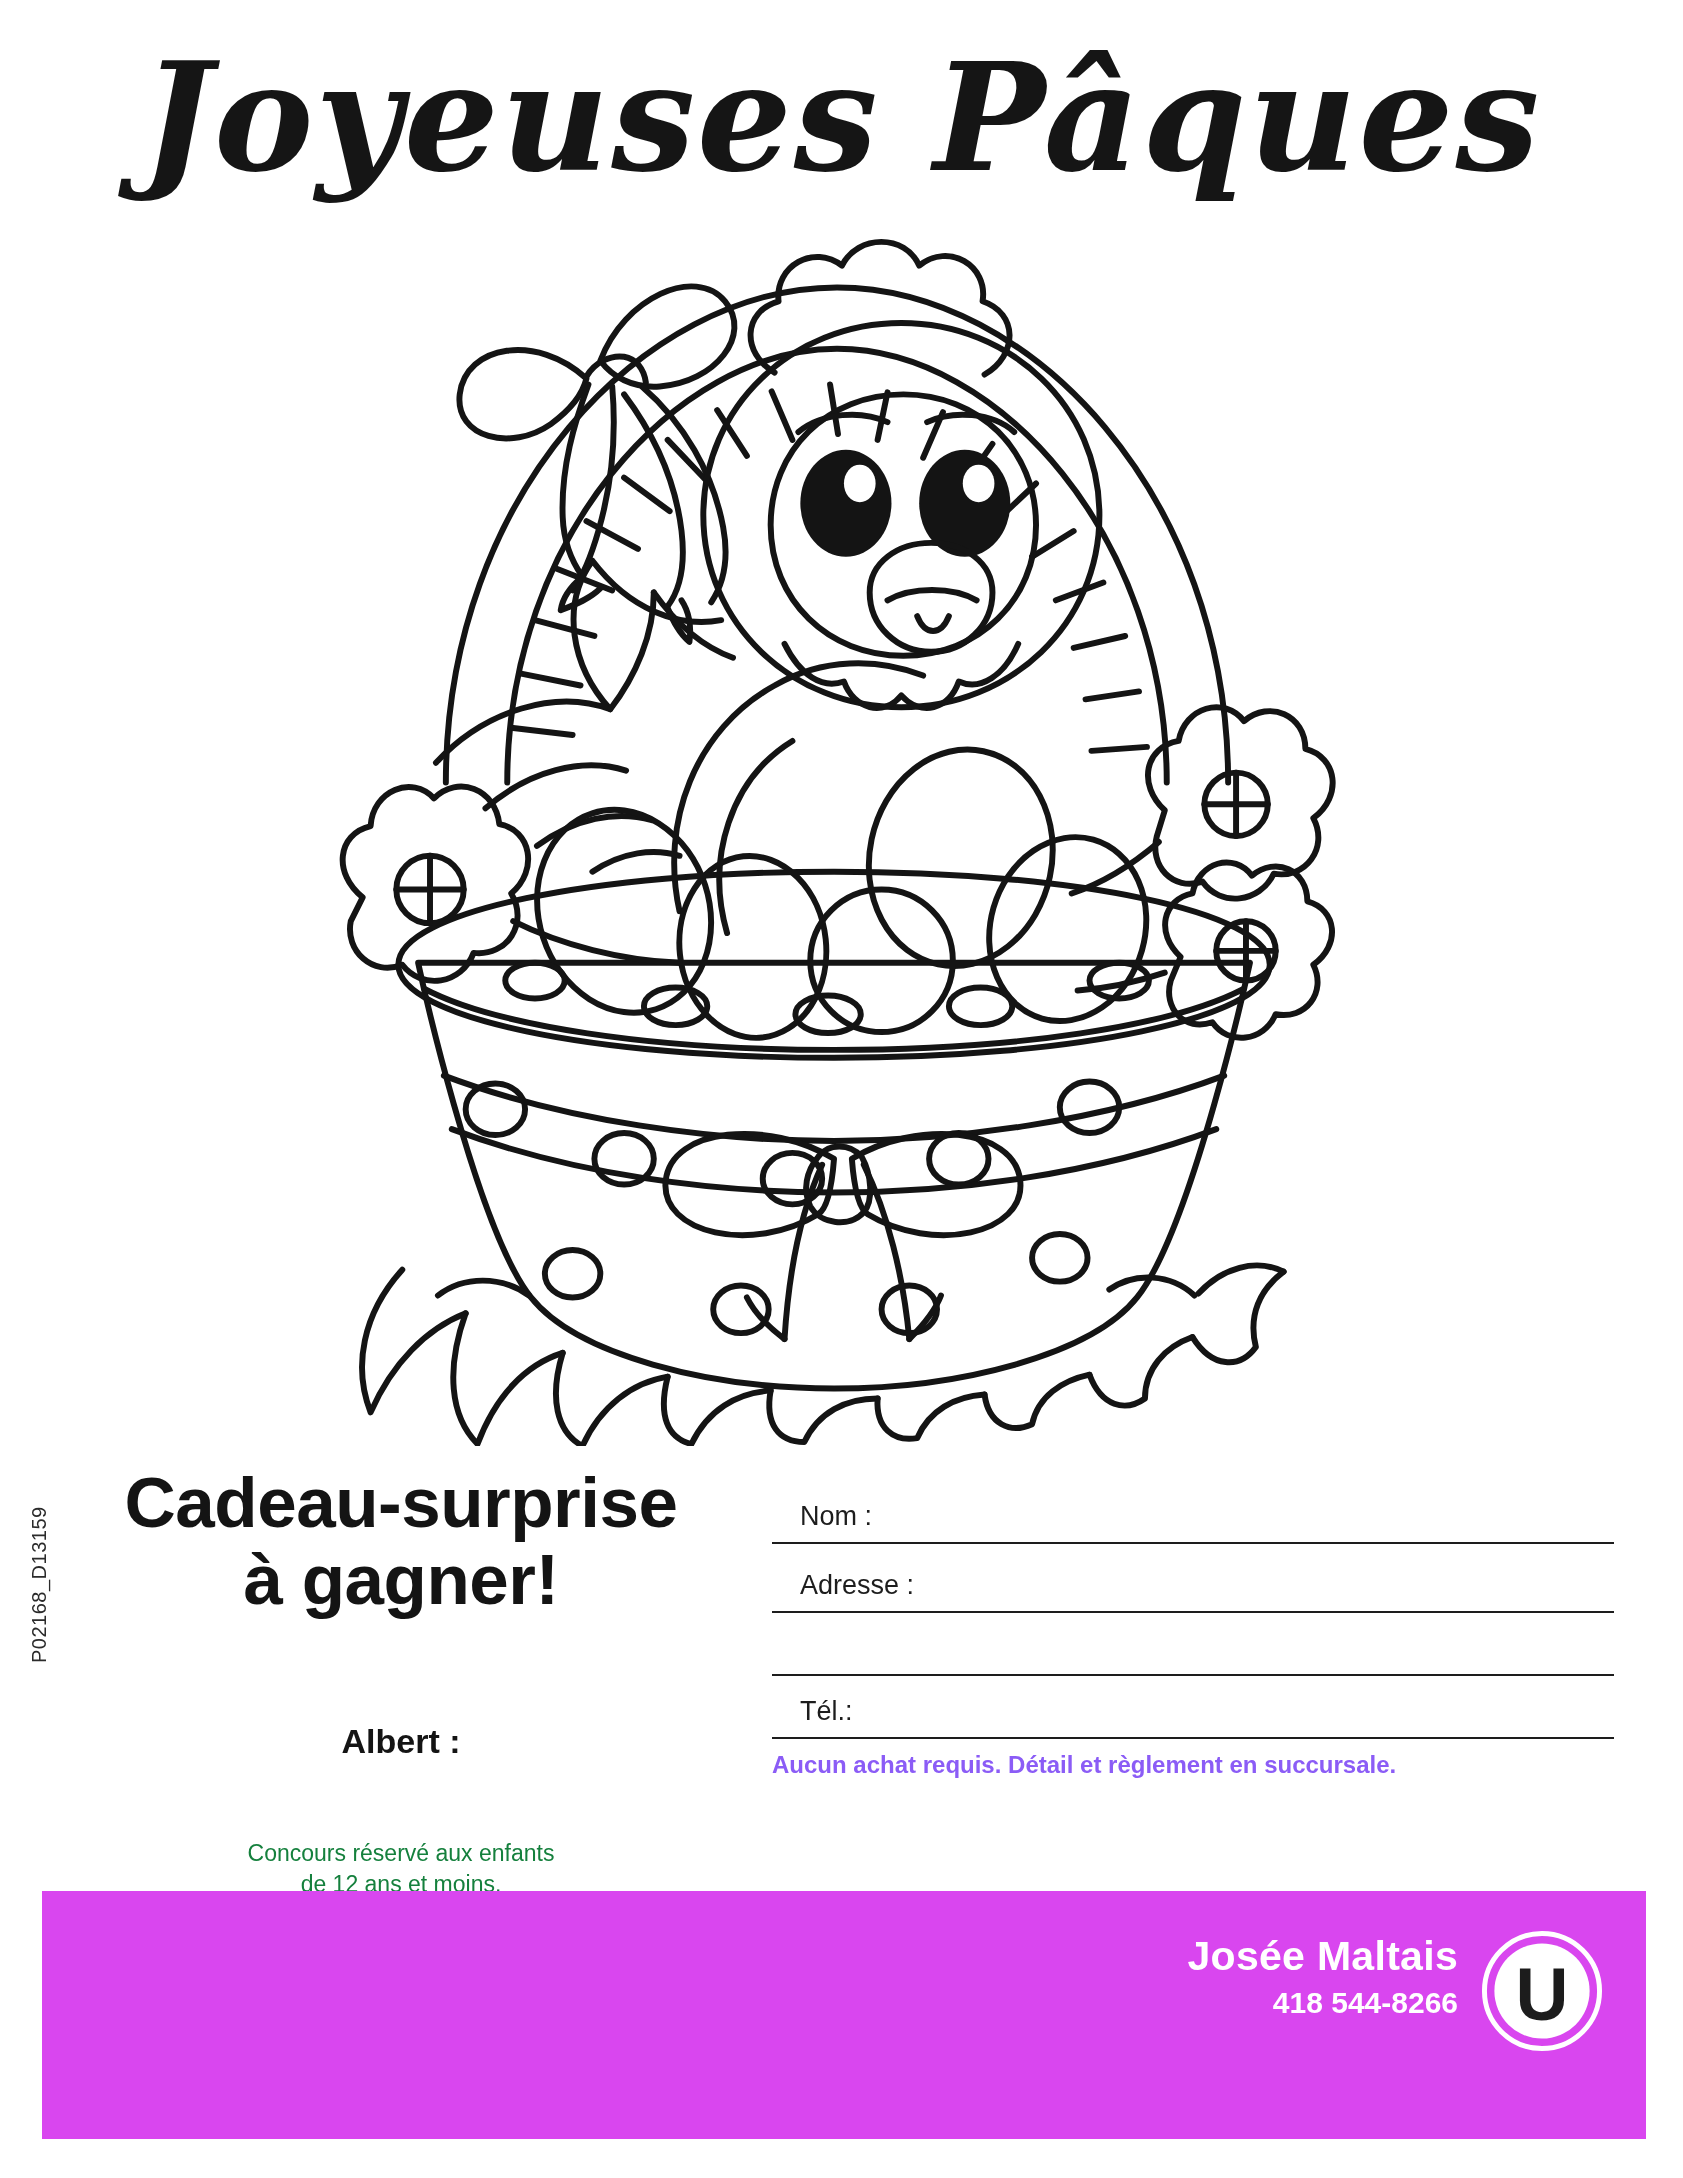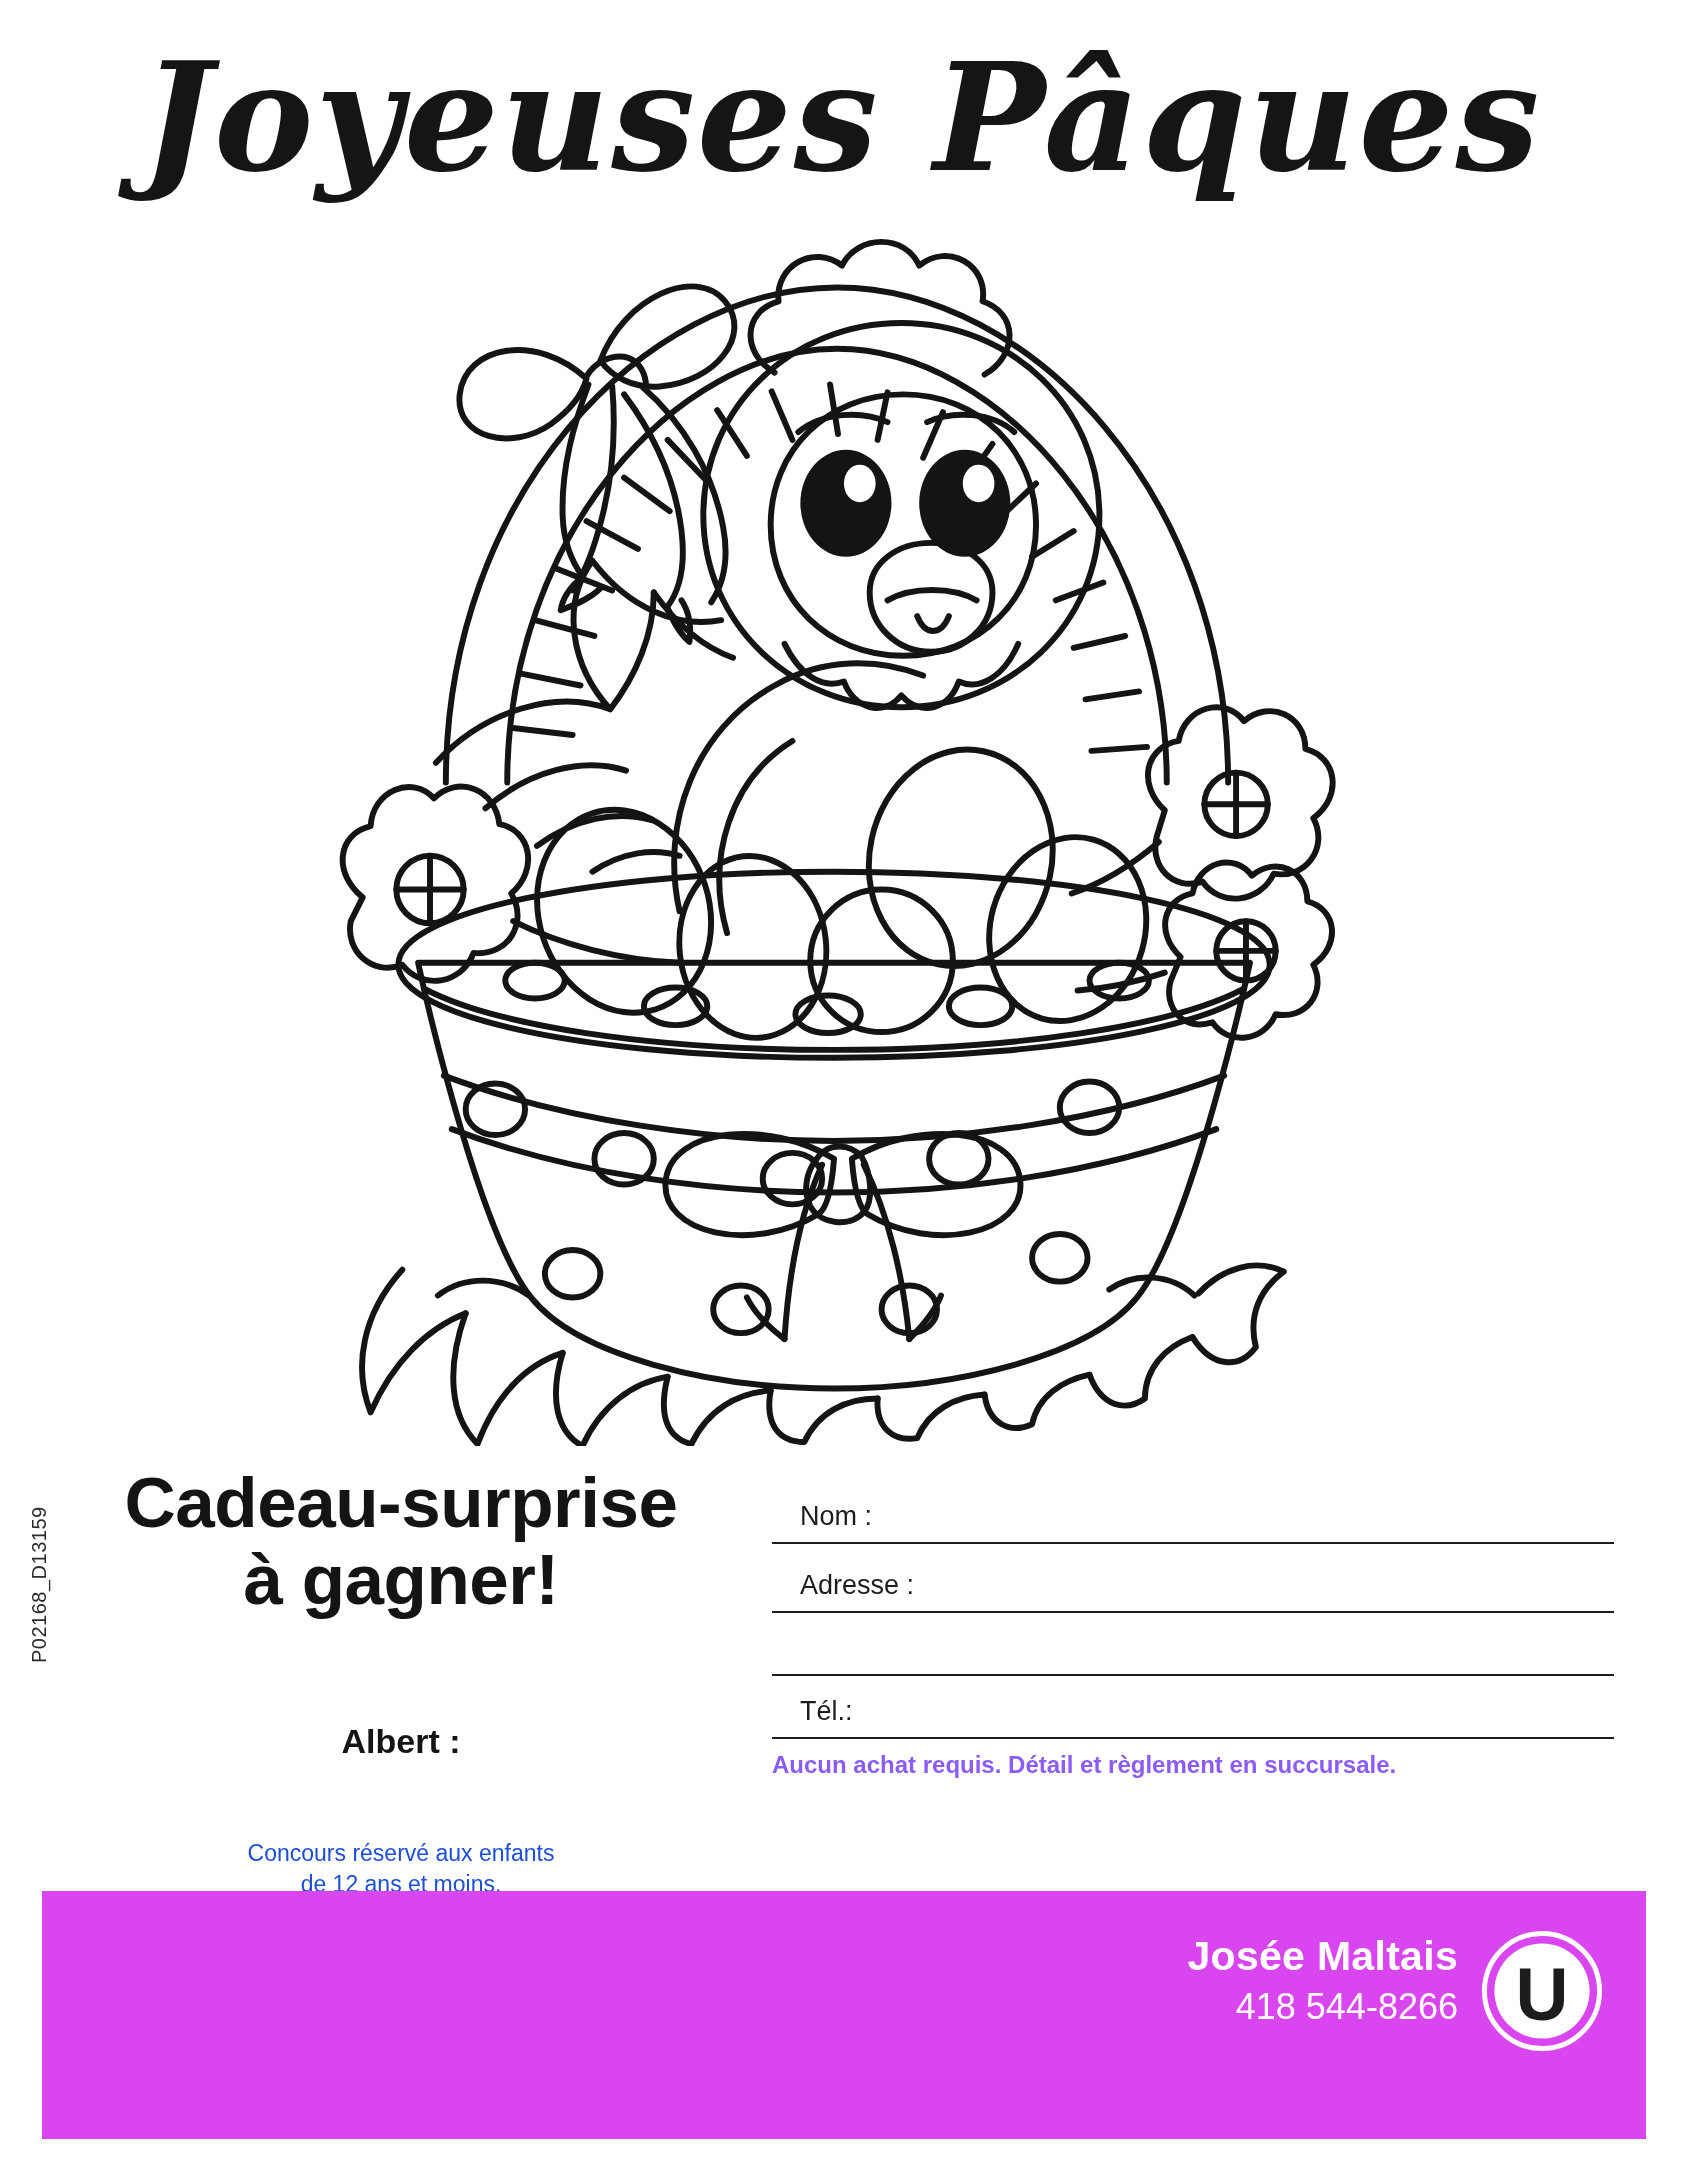--- a/index.html
+++ b/index.html
@@ -67,21 +67,21 @@
   .promo-draw {
     margin-top: 104px;
     font-weight: bold;
     font-size: 34px;
     color: #141414;
   }
   .promo-note {
     margin-top: 77px;
     font-size: 23px;
     line-height: 1.35;
-    color: #1d4ed8;
+    color: #15803d;
   }
 
   
   .code {
     position: absolute;
     left: 28px;
     top: 1663px;
     font-size: 20px;
     color: #2b2b2b;
     transform: rotate(-90deg);
@@ -152,21 +152,22 @@
   }
   .footer-name {
     font-size: 41px;
     font-weight: bold;
     letter-spacing: 0.3px;
   }
   .footer-addr {
     font-size: 36px;
   }
   .footer-phone {
-    font-size: 36px;
+    font-size: 30px;
+    font-weight: bold;
   }
   .logo {
     position: absolute;
     right: 42px;
     top: 38px;
     width: 124px;
     height: 124px;
   }
   .logo svg { display: block; }
 </style>

